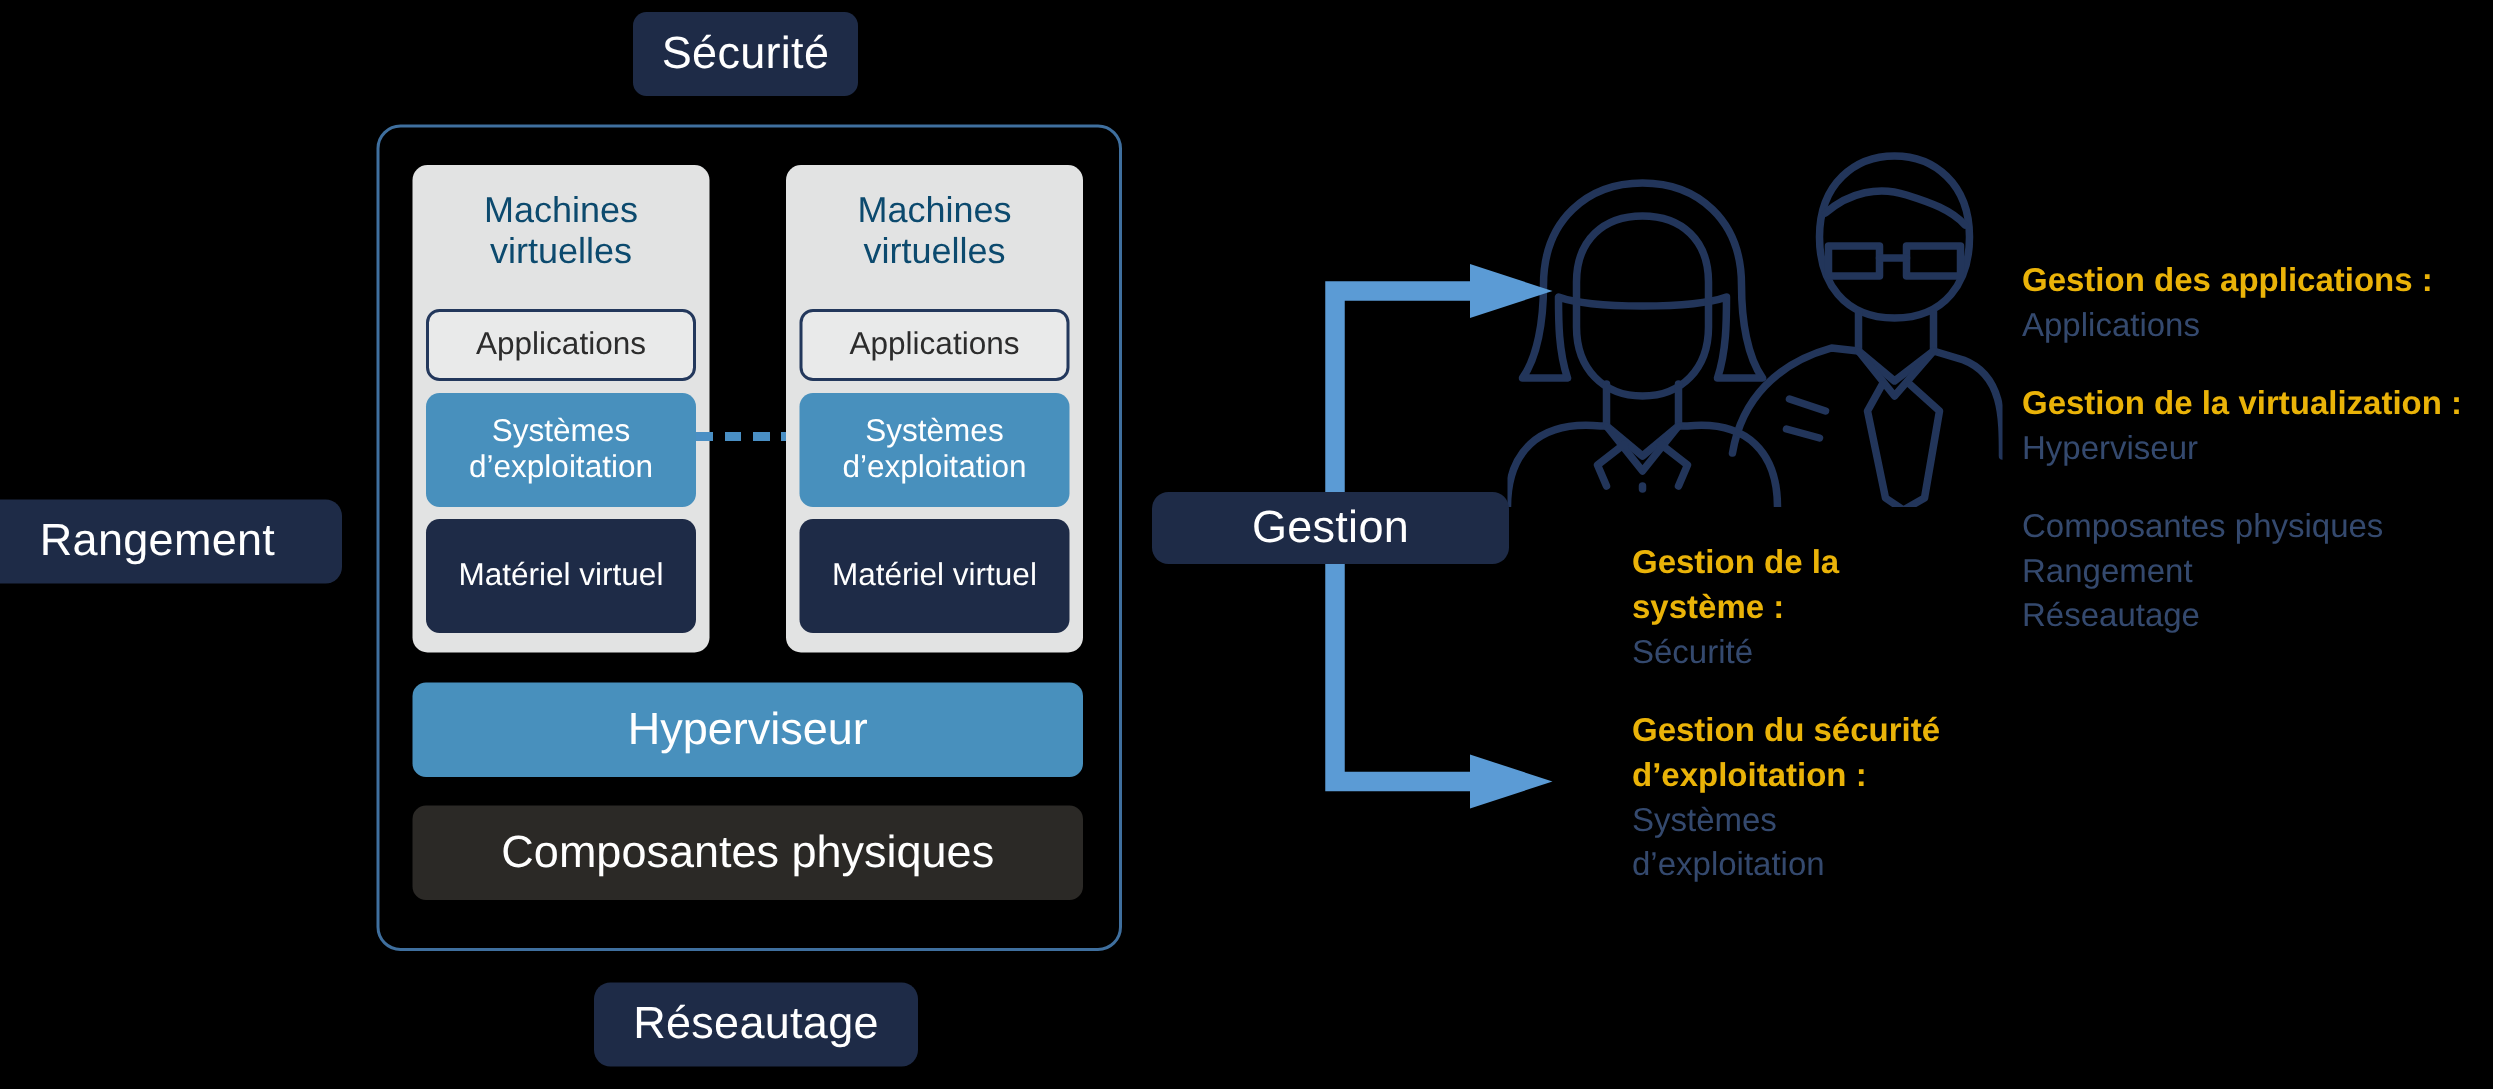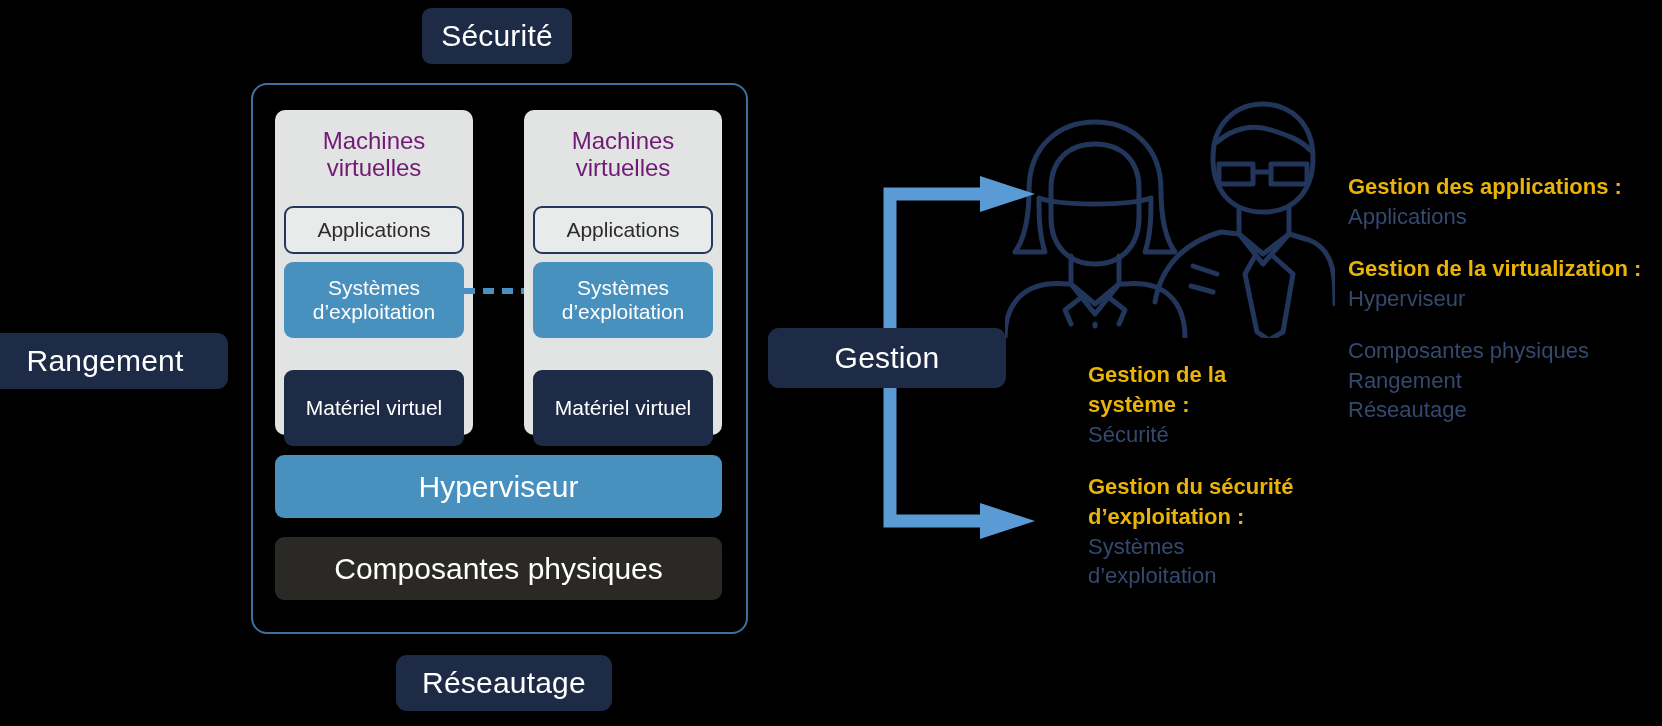--- a/index.html
+++ b/index.html
@@ -36,21 +36,21 @@
     font-size: 30px;
     font-weight: 400;
     letter-spacing: 0.2px;
     line-height: 1;
     box-sizing: border-box;
   }
 
   #chip-securite  { left: 422px; top: 8px;   width: 150px; height: 56px; }
   #chip-rangement { left: -18px; top: 333px; width: 246px; height: 56px; border-radius: 11px; }
   #chip-reseautage{ left: 396px; top: 655px; width: 216px; height: 56px; border-radius: 11px; }
-  #chip-gestion   { left: 768px; top: 328px; width: 238px; height: 60px; border-radius: 11px; z-index: 6; }
+  #chip-gestion   { left: 768px; top: 328px; width: 238px; height: 48px; border-radius: 11px; z-index: 6; }
 
   
   #host-container {
     position: absolute;
     left: 251px;
     top: 83px;
     width: 497px;
     height: 551px;
     border: 2px solid #3f6f9e;
     border-radius: 16px;
@@ -66,21 +66,21 @@
     background: #e2e3e3;
     border-radius: 10px;
     box-sizing: border-box;
     padding: 0;
   }
   #vm-column-0 { left: 275px; }
   #vm-column-1 { left: 524px; }
 
   .vm-title {
     text-align: center;
-    color: #701a75;
+    color: #0c4a6e;
     font-size: 24px;
     line-height: 1.13;
     padding-top: 17px;
     font-weight: 400;
   }
 
   .vm-layer {
     position: absolute;
     left: 9px;
     width: 180px;
@@ -109,21 +109,20 @@
     color: #ffffff;
     font-size: 21px;
   }
   .layer-hw {
     top: 236px;
     height: 76px;
     background: #1e2b47;
     border-radius: 9px;
     color: #ffffff;
     font-size: 21px;
-    margin-top: 24px;
   }
 
   
   #os-link {
     position: absolute;
     left: 464px;
     top: 288px;
     width: 60px;
     height: 6px;
     background-image: repeating-linear-gradient(to right,

